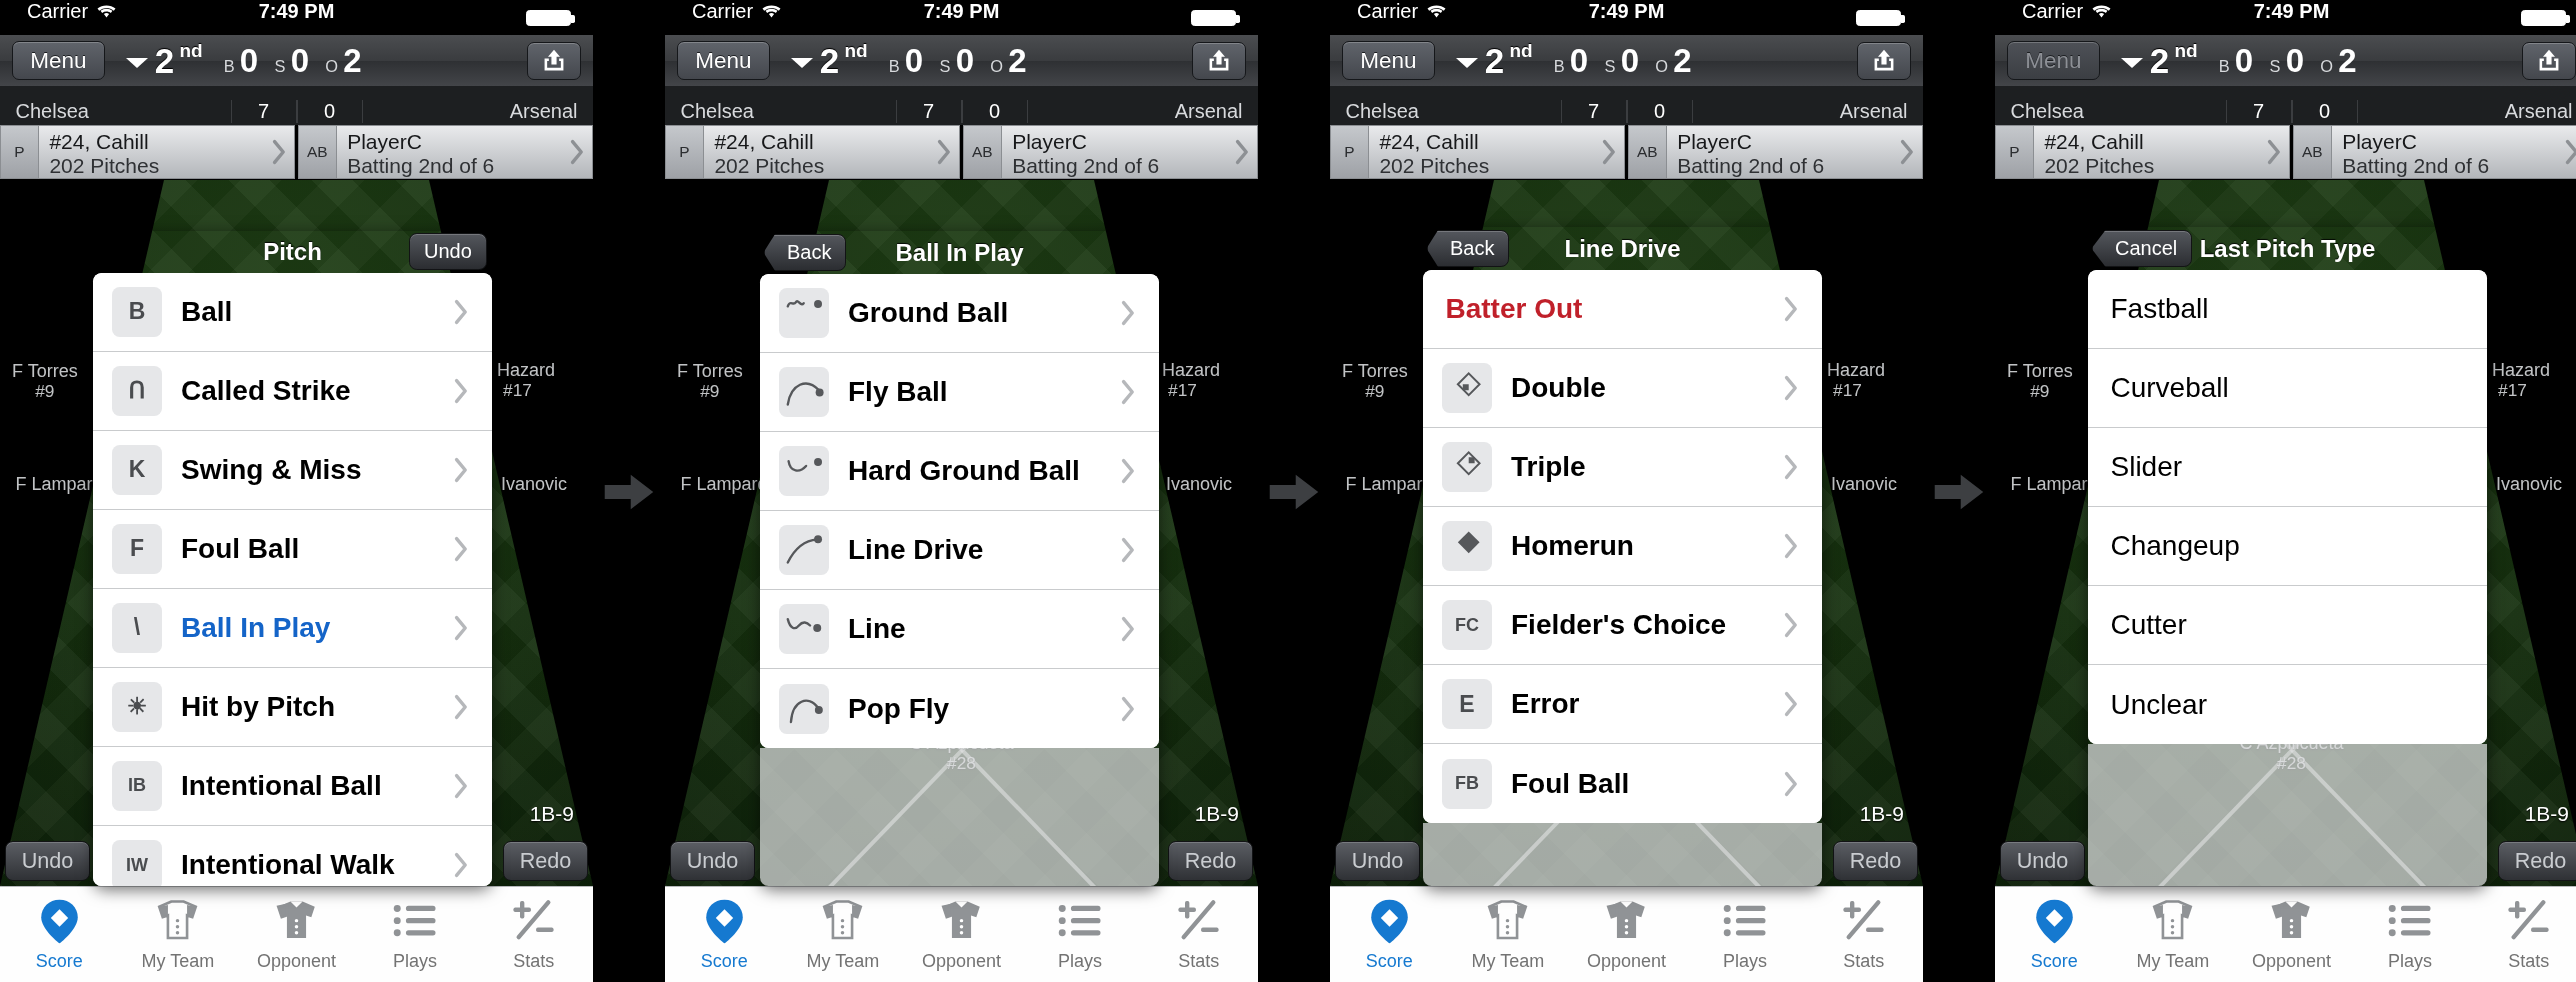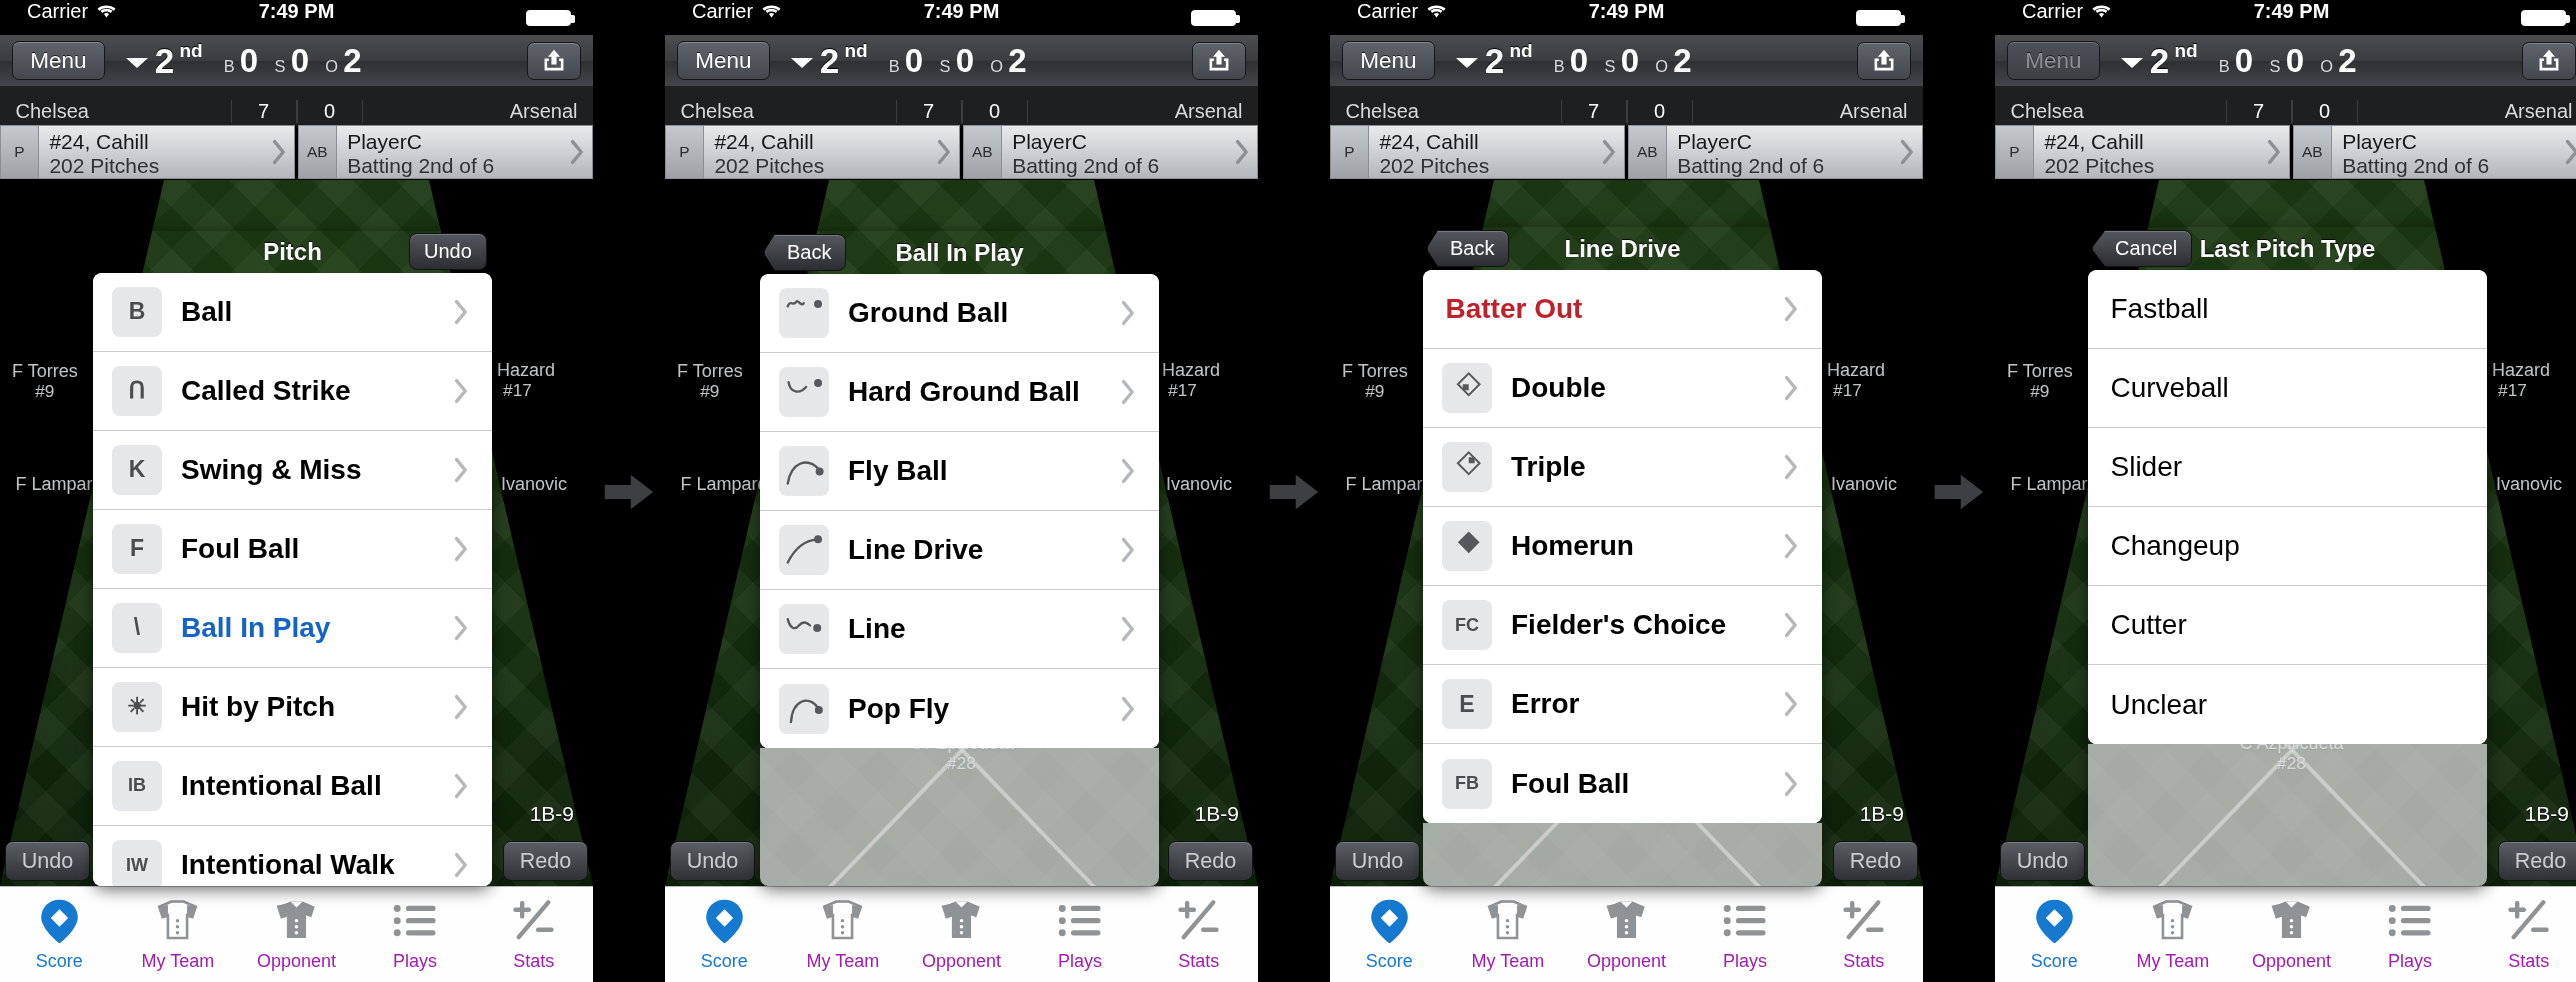--- a/index.html
+++ b/index.html
@@ -178,21 +178,21 @@
   }
 
   
   .tabbar {
     position:absolute; left:0; right:0; bottom:0; height:97px;
     background:#fefefe; border-top:0.9px solid #b7b9bc;
     display:flex; align-items:center;
   }
   .tab { flex:1; display:flex; flex-direction:column; align-items:center; gap:5.2px; }
   .tab .ic { height:47px; display:flex; align-items:center; justify-content:center;}
-  .tab .tl { font-size:18px; color:#a21caf; }
+  .tab .tl { font-size:18px; color:#737373; }
   .tab.active .tl { color:#1579d0; }
 
   
   .pop {
     position:absolute;
     border-radius:12px;
     box-shadow:0 3.5px 15.5px rgba(0,0,0,.55);
   }
   .pop-head {
     position:relative; height:43px;
@@ -691,39 +691,39 @@
             <div class="lab">Ground Ball</div>
             <div class="chev">
               <svg width="15.5" height="26" viewBox="0 0 18 30">
                 <path d="M3 3l10 12L3 27" stroke="#b6b8bb" stroke-width="4" fill="none" stroke-linecap="round" stroke-linejoin="round"></path>
               </svg>
             </div>
           </div>
           <div class="row">
             <div class="badge">
               <svg width="43" height="43" viewBox="0 0 54 54">
+                <path d="M6 42C10 16 30 8 45 24" stroke="#56585b" stroke-width="3" fill="none" stroke-linecap="round"></path>
+                <circle cx="46" cy="27" r="5" fill="#56585b"></circle>
+              </svg>
+            </div>
+            <div class="lab">Fly Ball</div>
+            <div class="chev">
+              <svg width="15.5" height="26" viewBox="0 0 18 30">
+                <path d="M3 3l10 12L3 27" stroke="#b6b8bb" stroke-width="4" fill="none" stroke-linecap="round" stroke-linejoin="round"></path>
+              </svg>
+            </div>
+          </div>
+          <div class="row">
+            <div class="badge">
+              <svg width="43" height="43" viewBox="0 0 54 54">
                 <path d="M7 14c2 14 14 15 22 6" stroke="#56585b" stroke-width="3" fill="none" stroke-linecap="round"></path>
                 <circle cx="44" cy="15" r="5" fill="#56585b"></circle>
               </svg>
             </div>
             <div class="lab">Hard Ground Ball</div>
-            <div class="chev">
-              <svg width="15.5" height="26" viewBox="0 0 18 30">
-                <path d="M3 3l10 12L3 27" stroke="#b6b8bb" stroke-width="4" fill="none" stroke-linecap="round" stroke-linejoin="round"></path>
-              </svg>
-            </div>
-          </div>
-          <div class="row">
-            <div class="badge">
-              <svg width="43" height="43" viewBox="0 0 54 54">
-                <path d="M6 42C10 16 30 8 45 24" stroke="#56585b" stroke-width="3" fill="none" stroke-linecap="round"></path>
-                <circle cx="46" cy="27" r="5" fill="#56585b"></circle>
-              </svg>
-            </div>
-            <div class="lab">Fly Ball</div>
             <div class="chev">
               <svg width="15.5" height="26" viewBox="0 0 18 30">
                 <path d="M3 3l10 12L3 27" stroke="#b6b8bb" stroke-width="4" fill="none" stroke-linecap="round" stroke-linejoin="round"></path>
               </svg>
             </div>
           </div>
           <div class="row">
             <div class="badge">
               <svg width="43" height="43" viewBox="0 0 54 54">
                 <path d="M6 42C16 22 30 14 43 13" stroke="#56585b" stroke-width="3" fill="none" stroke-linecap="round"></path>

